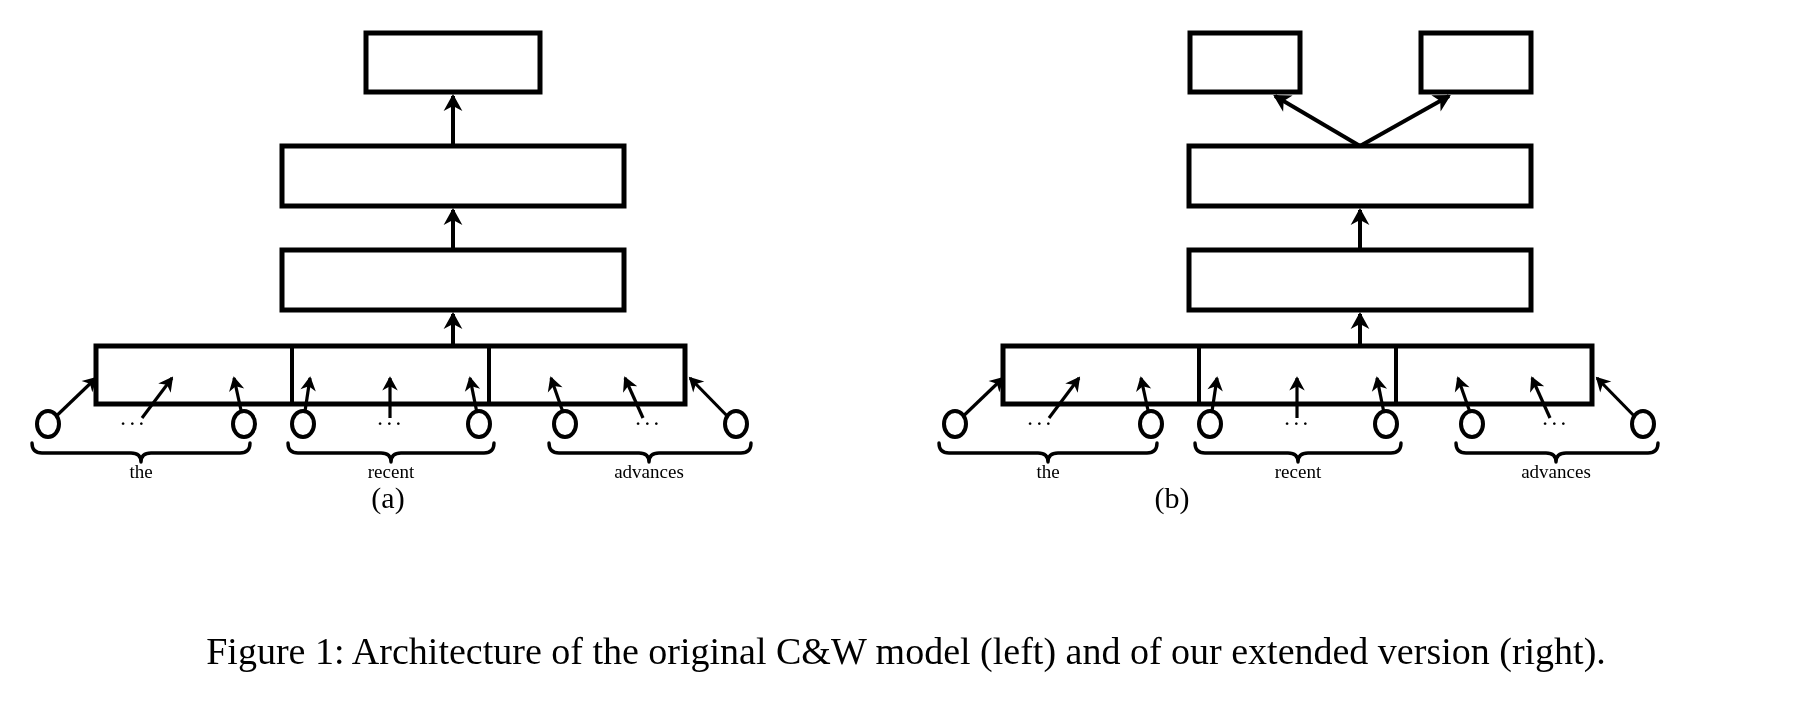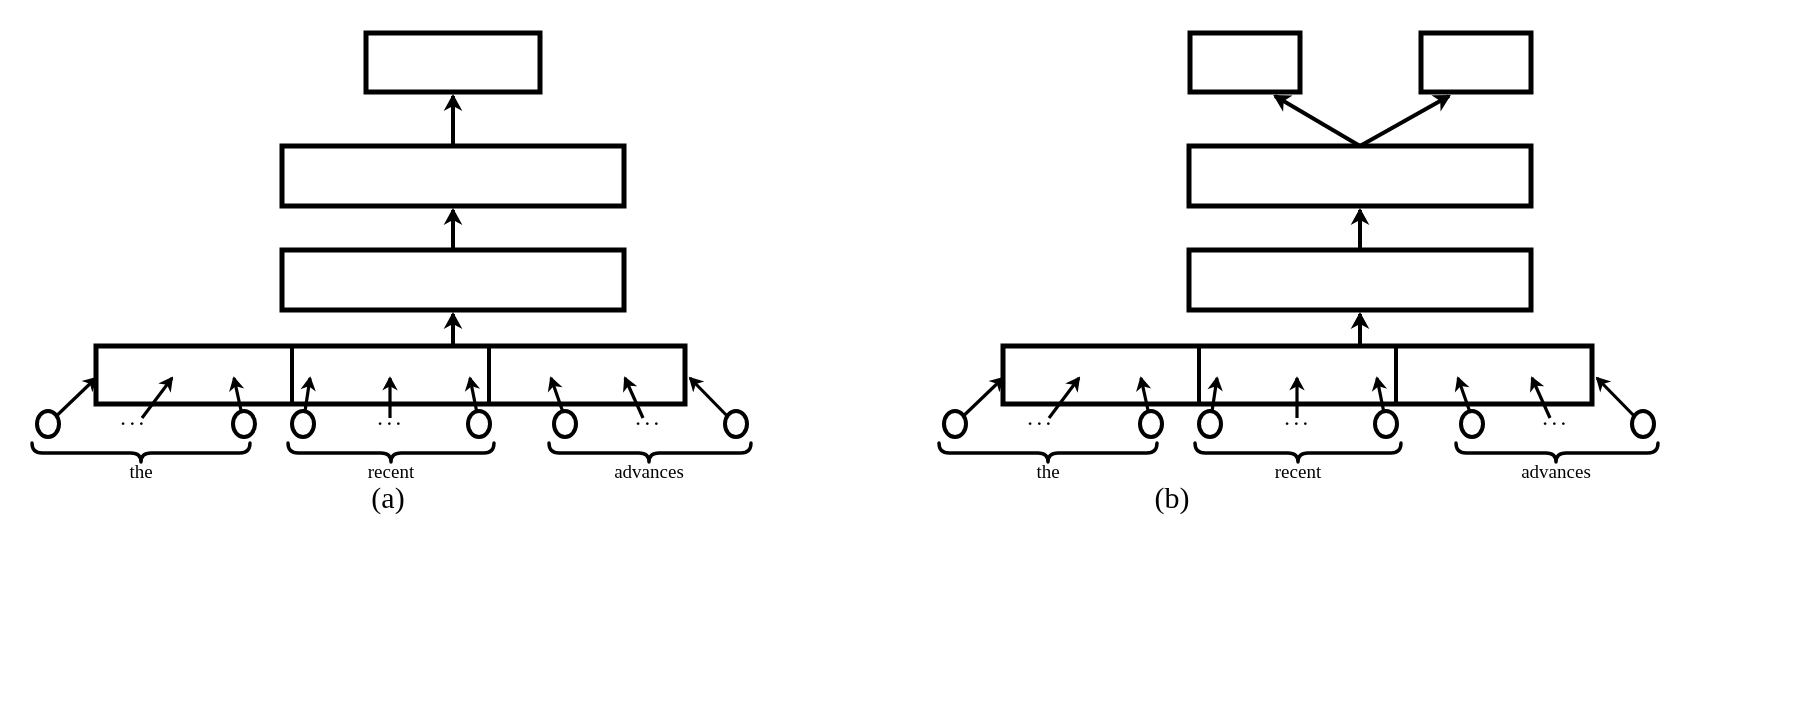--- a/index.html
+++ b/index.html
@@ -212,14 +212,15 @@
         <ellipse class="node-circle" cx="1643" cy="424" rx="11" ry="13"></ellipse>
         <text class="dots-label" x="1555" y="431">···</text>
         <path class="brace" d="M 1456 443 Q 1456 453 1466 453 L 1546 453 Q 1556 453 1556 462 Q 1556 453 1566 453 L 1648 453 Q 1658 453 1658 443"></path>
         <text class="word-label" x="1556" y="478">advances</text>
       </g>
 
       <text class="panel-label" x="1172" y="508">(b)</text>
     </g>
   </svg>
 
+  <div id="figure-caption">Figure 1: Architecture of the original C&amp;W model (left) and of our extended version (right).</div>
 
 </div>
 
 </body></html>

